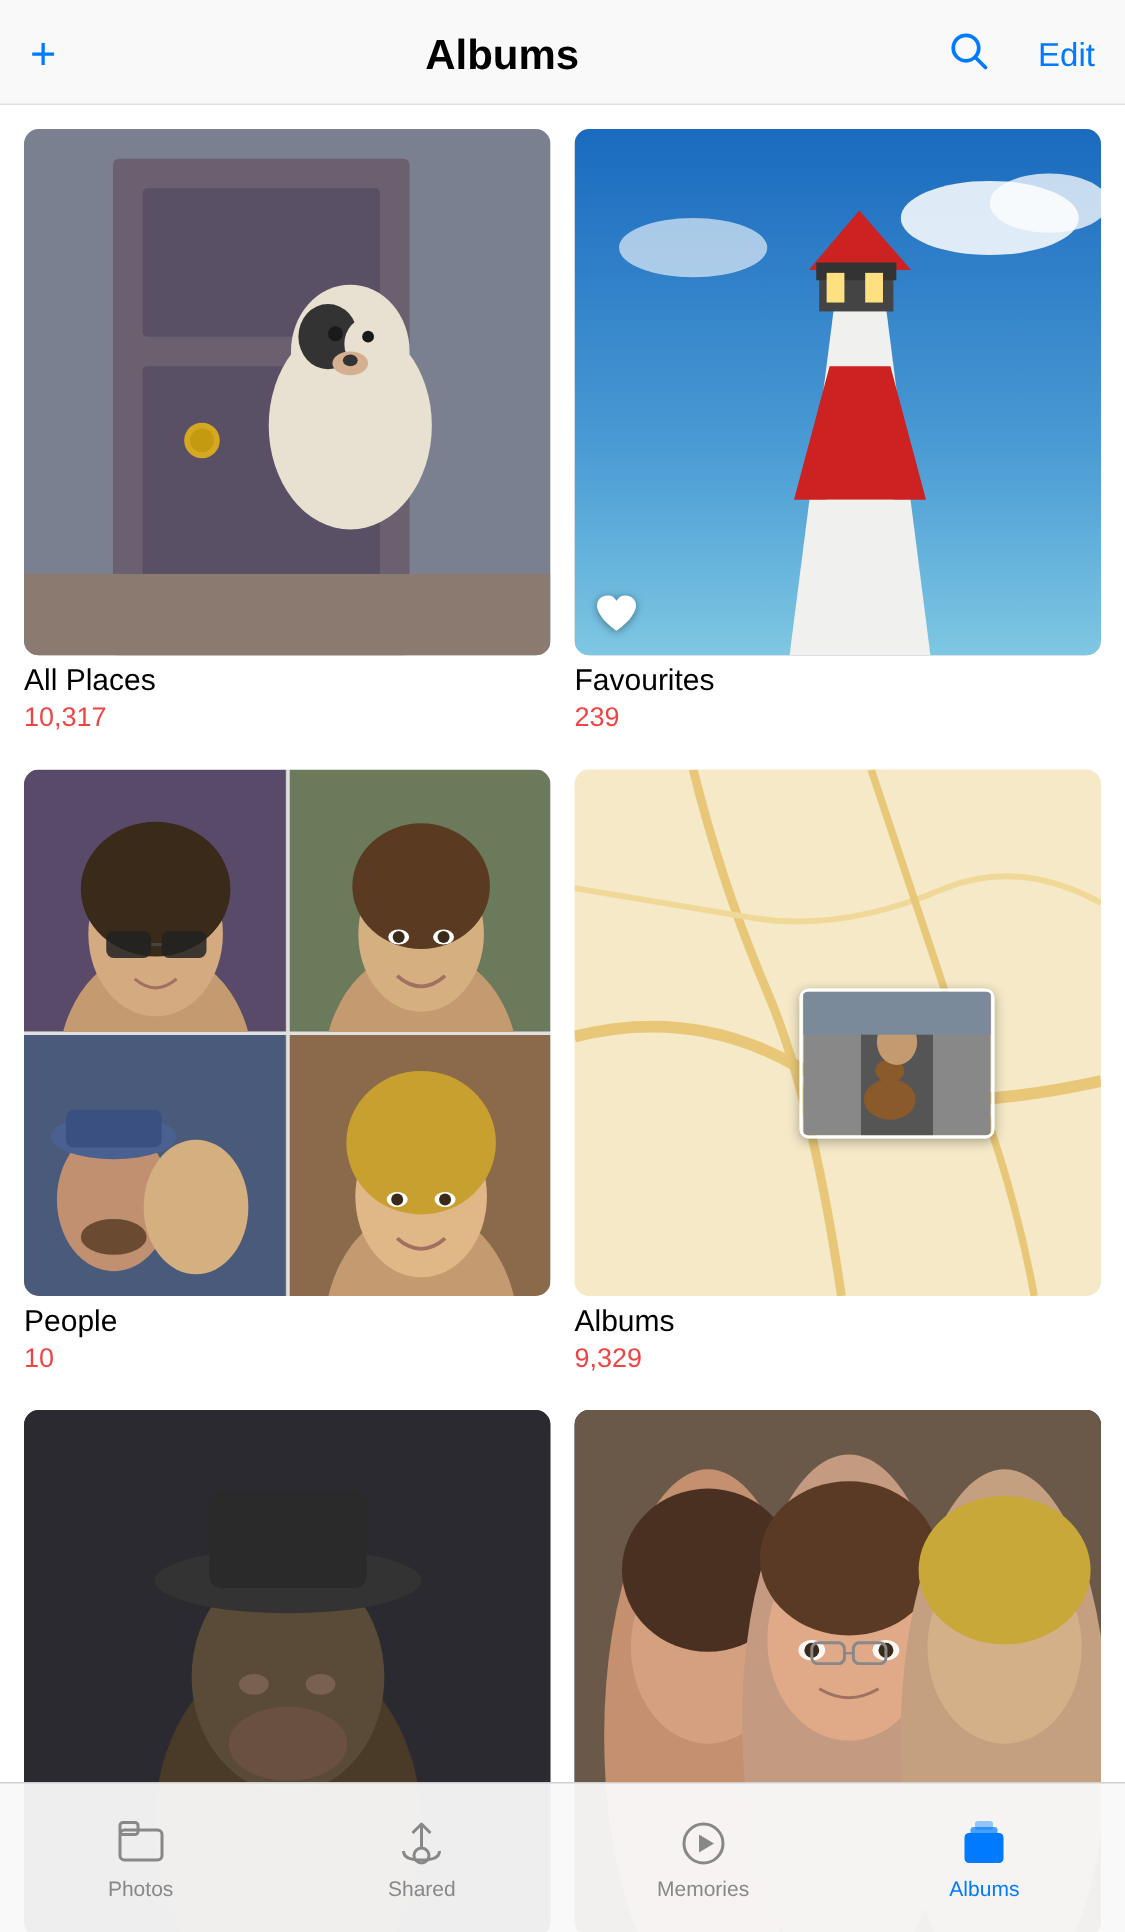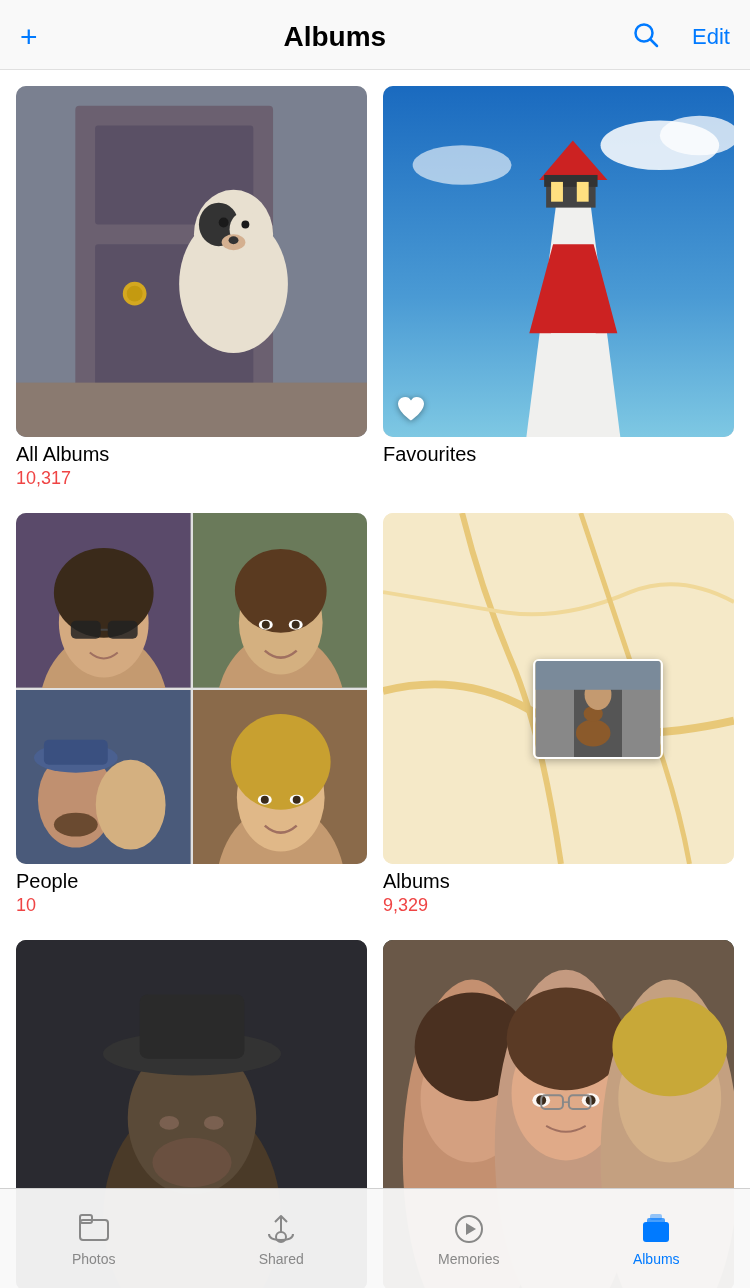--- a/index.html
+++ b/index.html
@@ -268,21 +268,21 @@
 
           <circle cx="210" cy="138" r="5" fill="#1a1a1a"></circle>
           <circle cx="232" cy="140" r="4" fill="#1a1a1a"></circle>
 
           <ellipse cx="220" cy="158" rx="12" ry="8" fill="#d4b090"></ellipse>
           <ellipse cx="220" cy="156" rx="5" ry="4" fill="#333"></ellipse>
 
           <rect x="0" y="300" width="355" height="55" fill="#8a7a70"></rect>
         </svg>
       </div>
-      <span class="album-name">All Albums</span>
+      <span class="album-name">All Places</span>
       <span class="album-count">10,317</span>
     </div>
 
     <div class="album-item">
       <div class="album-thumb">
         
         <svg width="100%" height="100%" viewBox="0 0 355 355" xmlns="http://www.w3.org/2000/svg">
 
           <defs>
             <linearGradient id="skyGrad" x1="0" y1="0" x2="0" y2="1">
@@ -311,20 +311,21 @@
           <rect x="196" y="97" width="12" height="20" fill="#ffe080"></rect>
         </svg>
         
         <div class="heart-badge">
           <svg viewBox="0 0 32 32" fill="white" xmlns="http://www.w3.org/2000/svg">
             <path d="M16 27.5s-13-8.5-13-17A7 7 0 0 1 16 7.5a7 7 0 0 1 13 3c0 8.5-13 17-13 17z"></path>
           </svg>
         </div>
       </div>
       <span class="album-name">Favourites</span>
+      <span class="album-count">239</span>
     </div>
 
     <div class="album-item">
       <div class="people-grid">
 
         <div class="face-cell">
           <svg width="100%" height="100%" viewBox="0 0 175 175" xmlns="http://www.w3.org/2000/svg">
             <rect width="175" height="175" fill="#5a4a6a"></rect>
             <ellipse cx="88" cy="200" rx="65" ry="80" fill="#c49a70"></ellipse>
             <ellipse cx="88" cy="110" rx="45" ry="55" fill="#d4aa80"></ellipse>

